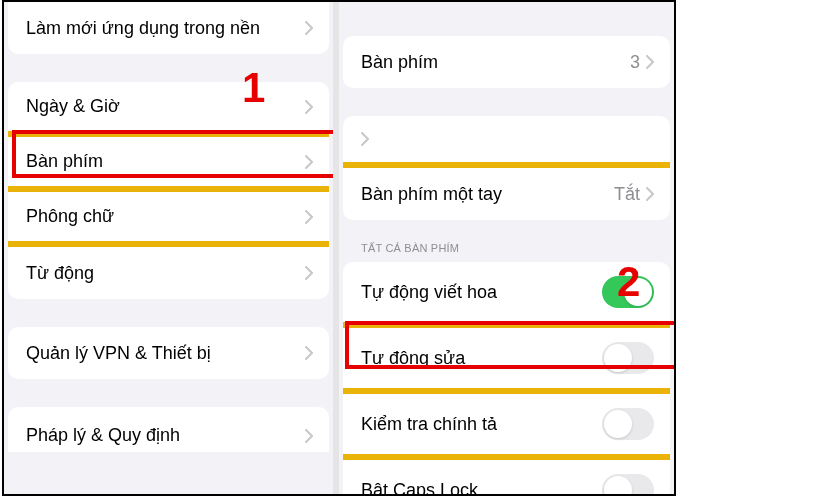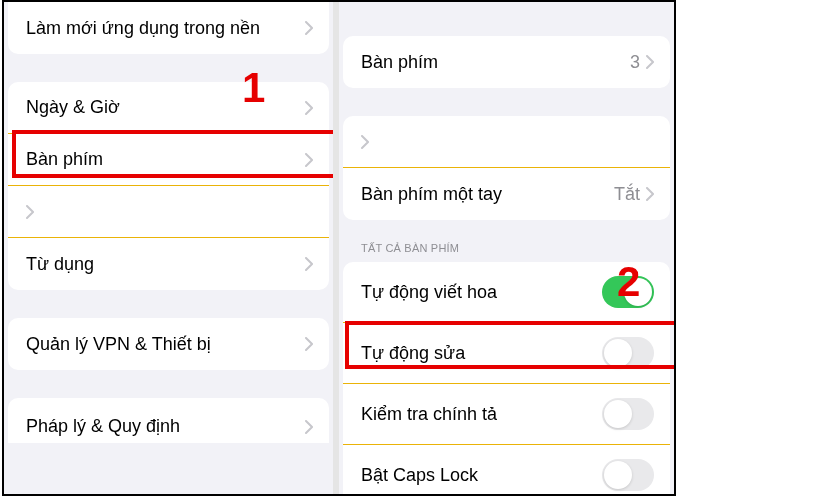--- a/index.html
+++ b/index.html
@@ -3,21 +3,21 @@
   <meta charset="utf-8">
   <style>
     * { margin: 0; padding: 0; box-sizing: border-box; font-family: -apple-system, BlinkMacSystemFont, "Segoe UI", Helvetica, Arial, sans-serif; }
     body { background: #fff; width: 840px; height: 500px; position: relative; }
     .frame { border: 2px solid #000; width: 674px; height: 496px; position: absolute; top: 0; left: 2px; overflow: hidden; }
     .panels { display: flex; height: 100%; }
     .panel { width: 50%; background: #f2f2f7; padding: 0 4px; overflow: hidden; position: relative; }
     .panel-left { border-right: 6px solid #e5e5e5; }
     .panel-right { padding-right: 0; }
     .group { background: #fff; border-radius: 10px; margin: 0 0 28px 0; }
-    .row { display: flex; align-items: center; justify-content: space-between; padding: 14px 16px 14px 18px; border-bottom: 1px solid #eab308; min-height: 52px; }
+    .row { display: flex; align-items: center; justify-content: space-between; padding: 14px 16px 14px 18px; border-bottom: 6px solid #eab308; min-height: 52px; }
     .row:last-child { border-bottom: none; }
     .row-label { font-size: 18px; color: #000; font-weight: 400; }
     .row-right { display: flex; align-items: center; gap: 6px; }
     .row-value { font-size: 18px; color: #8e8e93; }
     .chevron { width: 8px; height: 14px; }
     .chevron svg { display: block; }
     .section-header { font-size: 11px; color: #8e8e93; padding: 8px 18px 8px 18px; text-transform: uppercase; letter-spacing: 0.2px; }
     .toggle { width: 52px; height: 32px; border-radius: 16px; position: relative; }
     .toggle-on { background: #34c759; }
     .toggle-off { background: #e9e9eb; }
@@ -65,30 +65,31 @@
           <span class="row-label">Bàn phím</span>
           <div class="row-right">
               <span class="chevron">
                 <svg viewBox="0 0 8 14" width="8" height="14">
                   <path d="M1 1l6 6-6 6" stroke="#c7c7cc" stroke-width="2" fill="none" stroke-linecap="round"></path>
                 </svg>
               </span>
             </div>
         </div>
         <div class="row">
-          <div class="row-right">
-              <span class="chevron">
-                <svg viewBox="0 0 8 14" width="8" height="14">
-                  <path d="M1 1l6 6-6 6" stroke="#c7c7cc" stroke-width="2" fill="none" stroke-linecap="round"></path>
-                </svg>
-              </span>
-            </div>
-        </div>
-        <div class="row">
-          <span class="row-label">Từ dụng</span>
+          <span class="row-label">Phông chữ</span>
+          <div class="row-right">
+              <span class="chevron">
+                <svg viewBox="0 0 8 14" width="8" height="14">
+                  <path d="M1 1l6 6-6 6" stroke="#c7c7cc" stroke-width="2" fill="none" stroke-linecap="round"></path>
+                </svg>
+              </span>
+            </div>
+        </div>
+        <div class="row">
+          <span class="row-label">Từ động</span>
           <div class="row-right">
               <span class="chevron">
                 <svg viewBox="0 0 8 14" width="8" height="14">
                   <path d="M1 1l6 6-6 6" stroke="#c7c7cc" stroke-width="2" fill="none" stroke-linecap="round"></path>
                 </svg>
               </span>
             </div>
         </div>
       </div>
 

